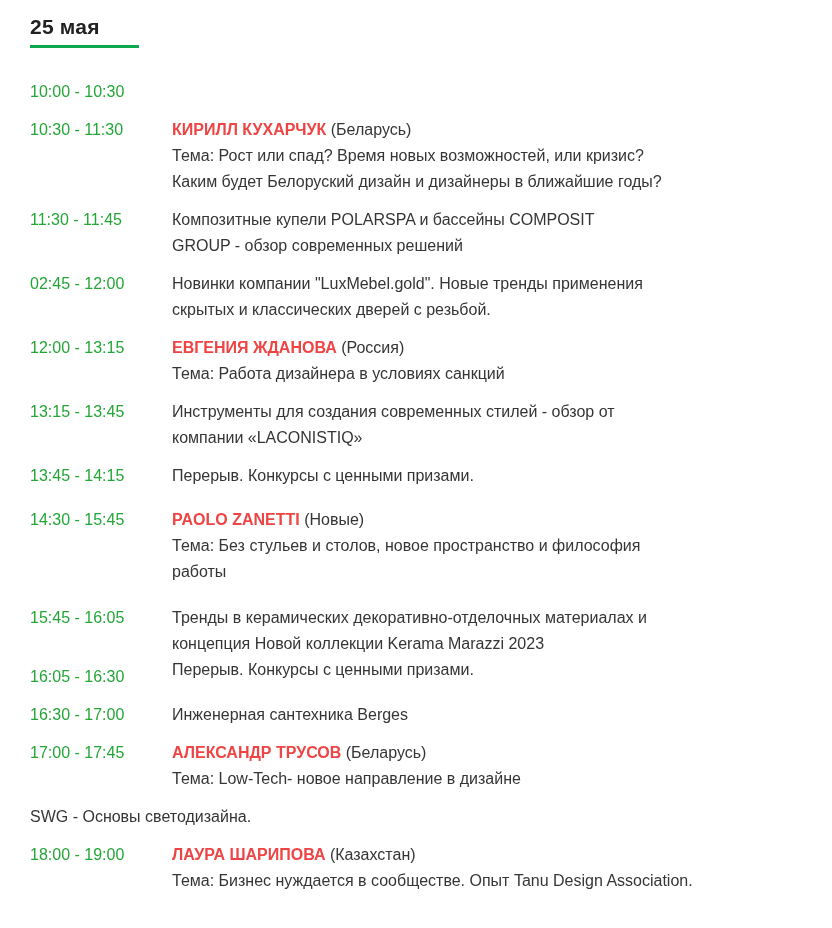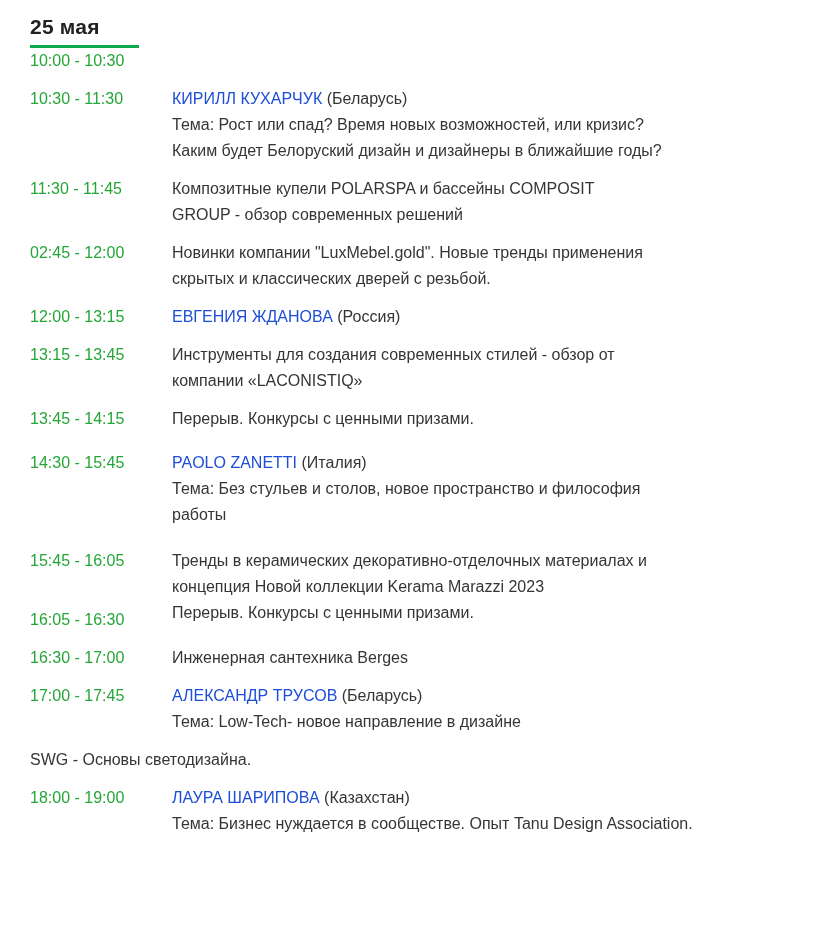--- a/index.html
+++ b/index.html
@@ -26,20 +26,21 @@
     color: #222222;
     letter-spacing: 0.2px;
   }
   .date-underline {
     width: 109px;
     height: 3px;
     margin-top: 5px;
     background: var(--accent-green, #0da84d);
   }
   .schedule {
+    margin-top: 31px;
   }
   .row {
     display: flex;
     align-items: flex-start;
     margin-bottom: 12px;
   }
   
   .row:nth-child(7) { margin-bottom: 18px; }
   .row:nth-child(8) { margin-bottom: 20px; }
   .row:nth-child(9) { margin-bottom: 0; }
@@ -53,22 +54,22 @@
   }
   .desc {
     flex: 1 1 auto;
     font-size: 16px;
     line-height: 26px;
   }
   .line {
     white-space: nowrap;
   }
   .speaker {
-    font-weight: 400;
-    color: #1d4ed8;
+    font-weight: 700;
+    color: #ef4444;
   }
 </style>
 </head>
 <body>
 
 <div class="page">
   <h1 class="date-header">25 мая</h1>
   <div class="date-underline"></div>
   <div class="schedule" id="schedule">
   <div class="row">
@@ -97,20 +98,21 @@
     <div class="desc">
           <div class="line">Новинки компании "LuxMebel.gold". Новые тренды применения</div>
           <div class="line">скрытых и классических дверей с резьбой.</div>
         </div>
   </div>
 
   <div class="row">
     <div class="time">12:00 - 13:15</div>
     <div class="desc">
           <div class="line"><span class="speaker">ЕВГЕНИЯ ЖДАНОВА</span> <span>(Россия)</span></div>
+          <div class="line">Тема: Работа дизайнера в условиях санкций</div>
         </div>
   </div>
 
   <div class="row">
     <div class="time">13:15 - 13:45</div>
     <div class="desc">
           <div class="line">Инструменты для создания современных стилей - обзор от</div>
           <div class="line">компании «LACONISTIQ»</div>
         </div>
   </div>
@@ -119,21 +121,21 @@
     <div class="time">13:45 - 14:15</div>
     <div class="desc">
           <div class="line">Перерыв. Конкурсы с ценными призами.</div>
         </div>
   </div>
 
 
   <div class="row">
     <div class="time">14:30 - 15:45</div>
     <div class="desc">
-          <div class="line"><span class="speaker">PAOLO ZANETTI</span> <span>(Италия)</span></div>
+          <div class="line"><span class="speaker">PAOLO ZANETTI</span> <span>(Новые)</span></div>
           <div class="line">Тема: Без стульев и столов, новое пространство и философия</div>
           <div class="line">работы</div>
         </div>
   </div>
 
   <div class="row">
     <div class="time">15:45 - 16:05</div>
     <div class="desc">
           <div class="line">Тренды в керамических декоративно-отделочных материалах и</div>
           <div class="line">концепция Новой коллекции Kerama Marazzi 2023</div>

